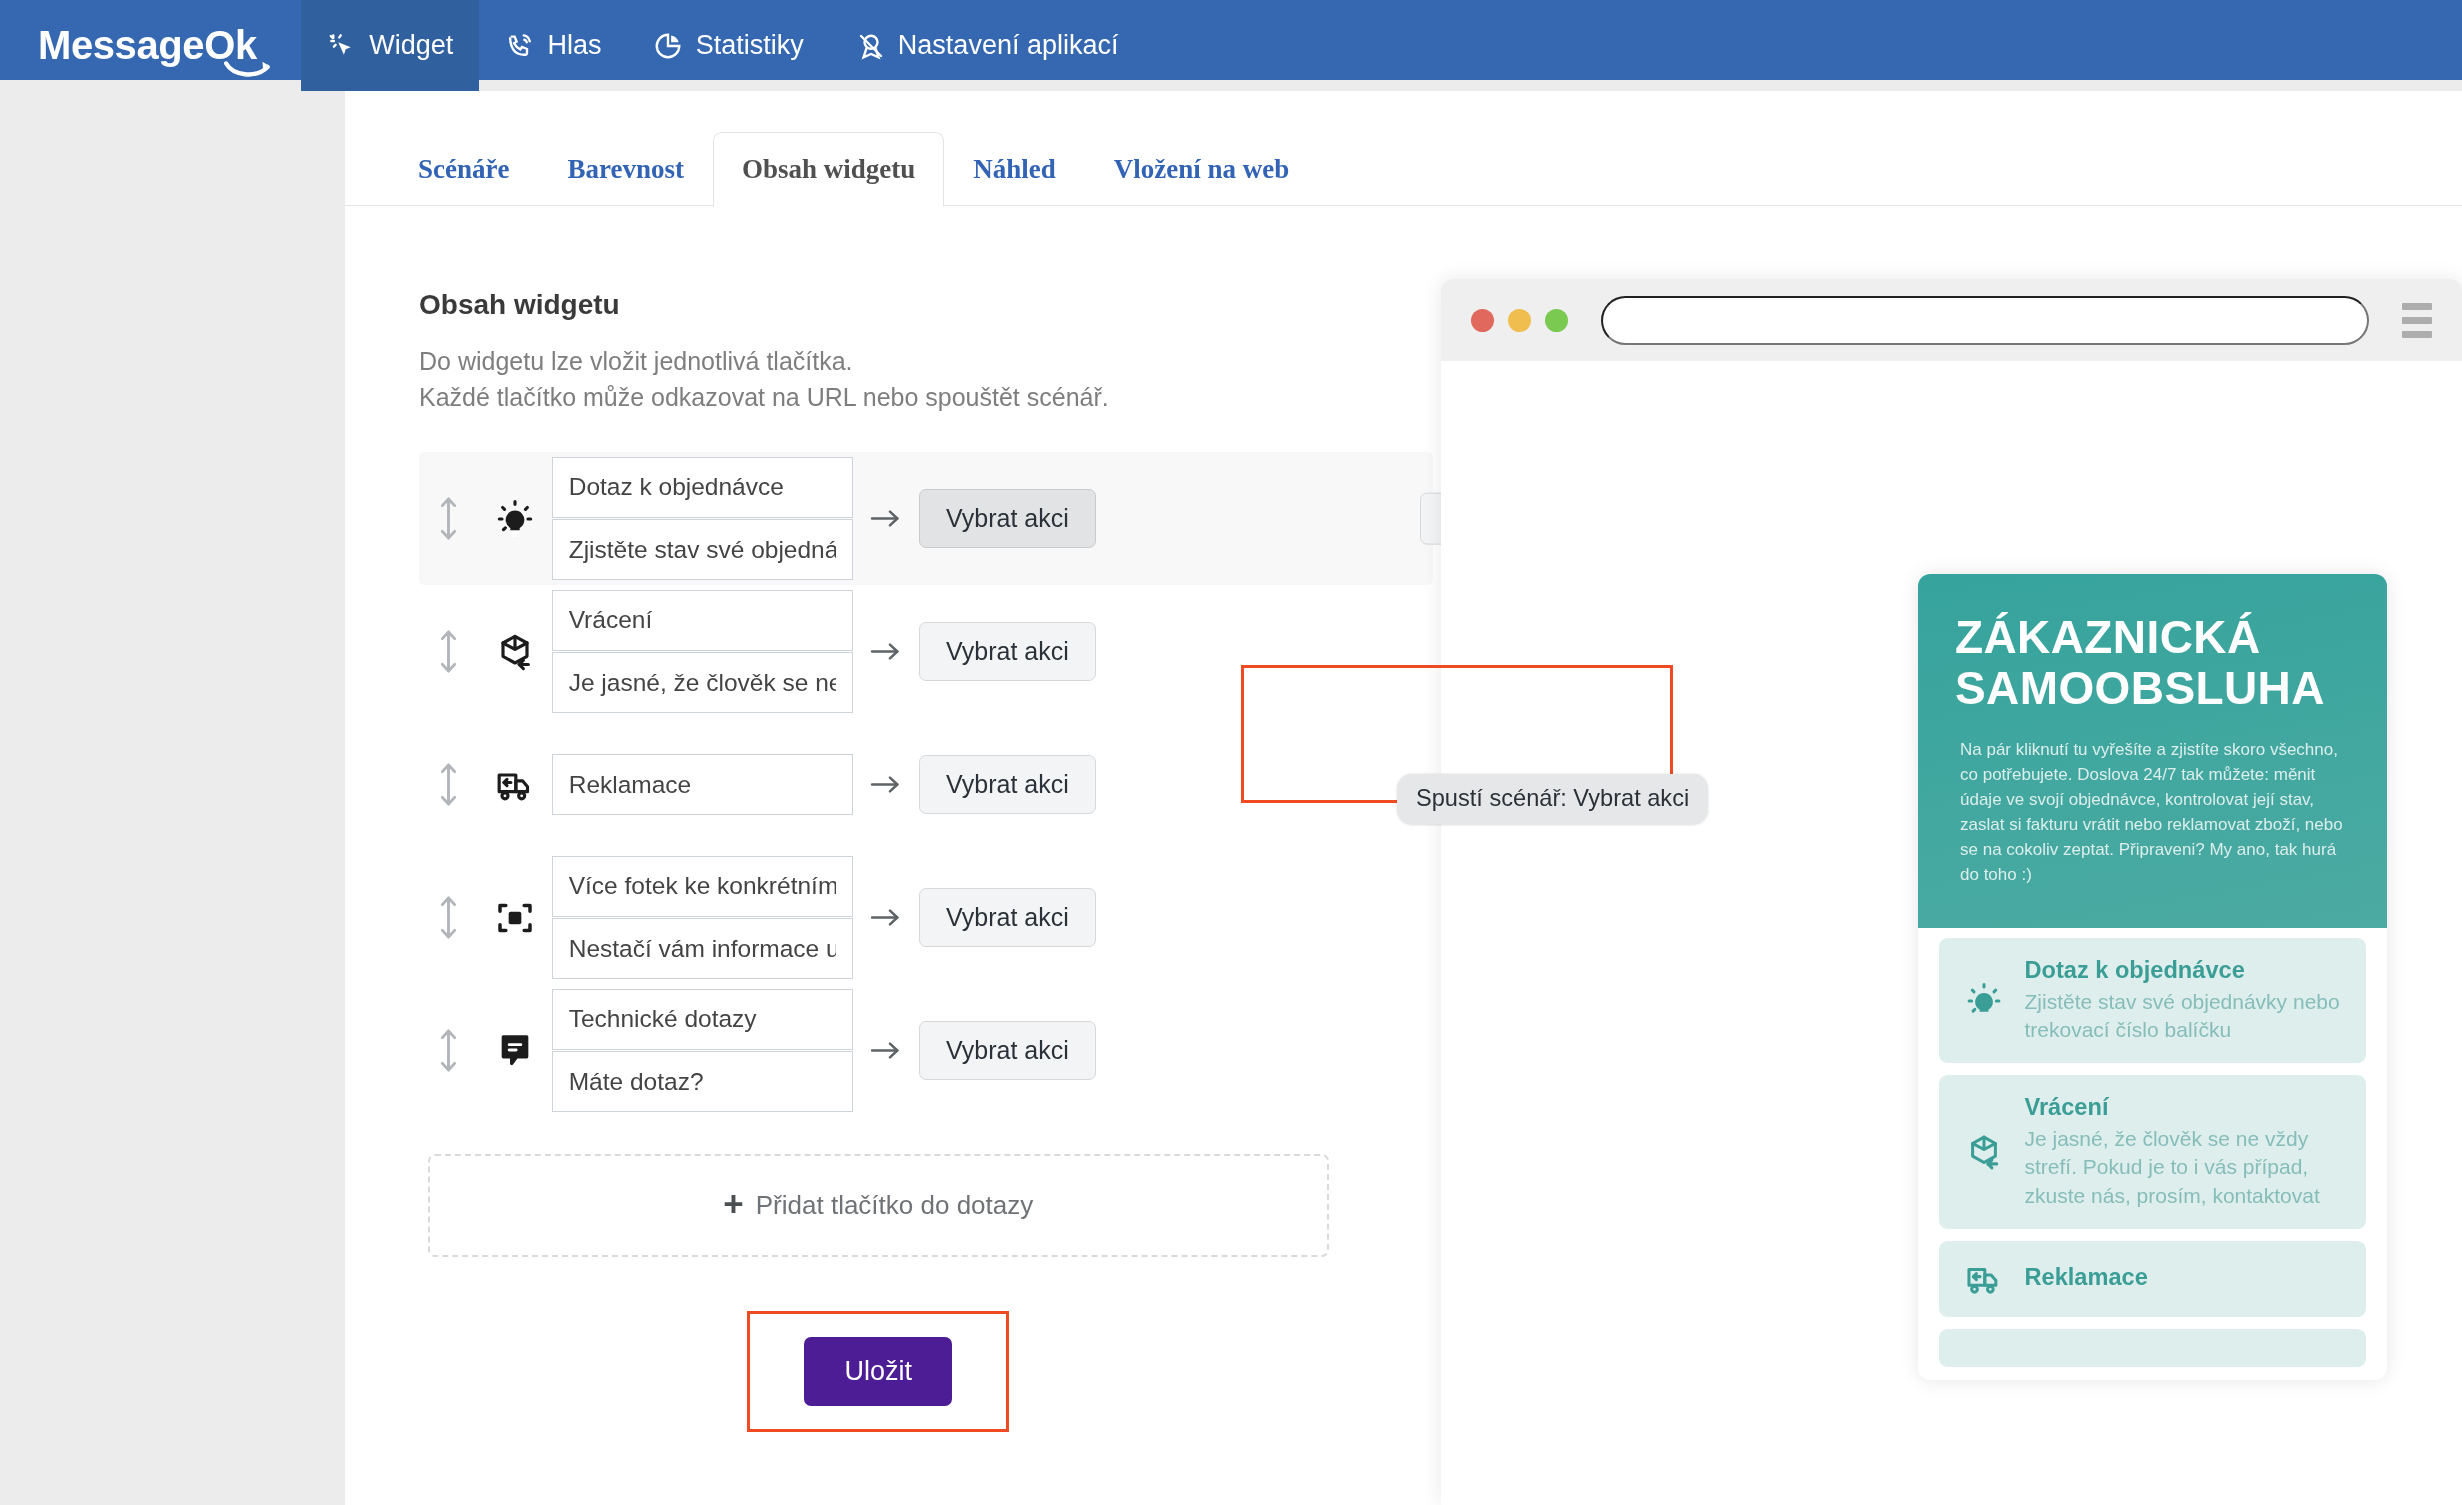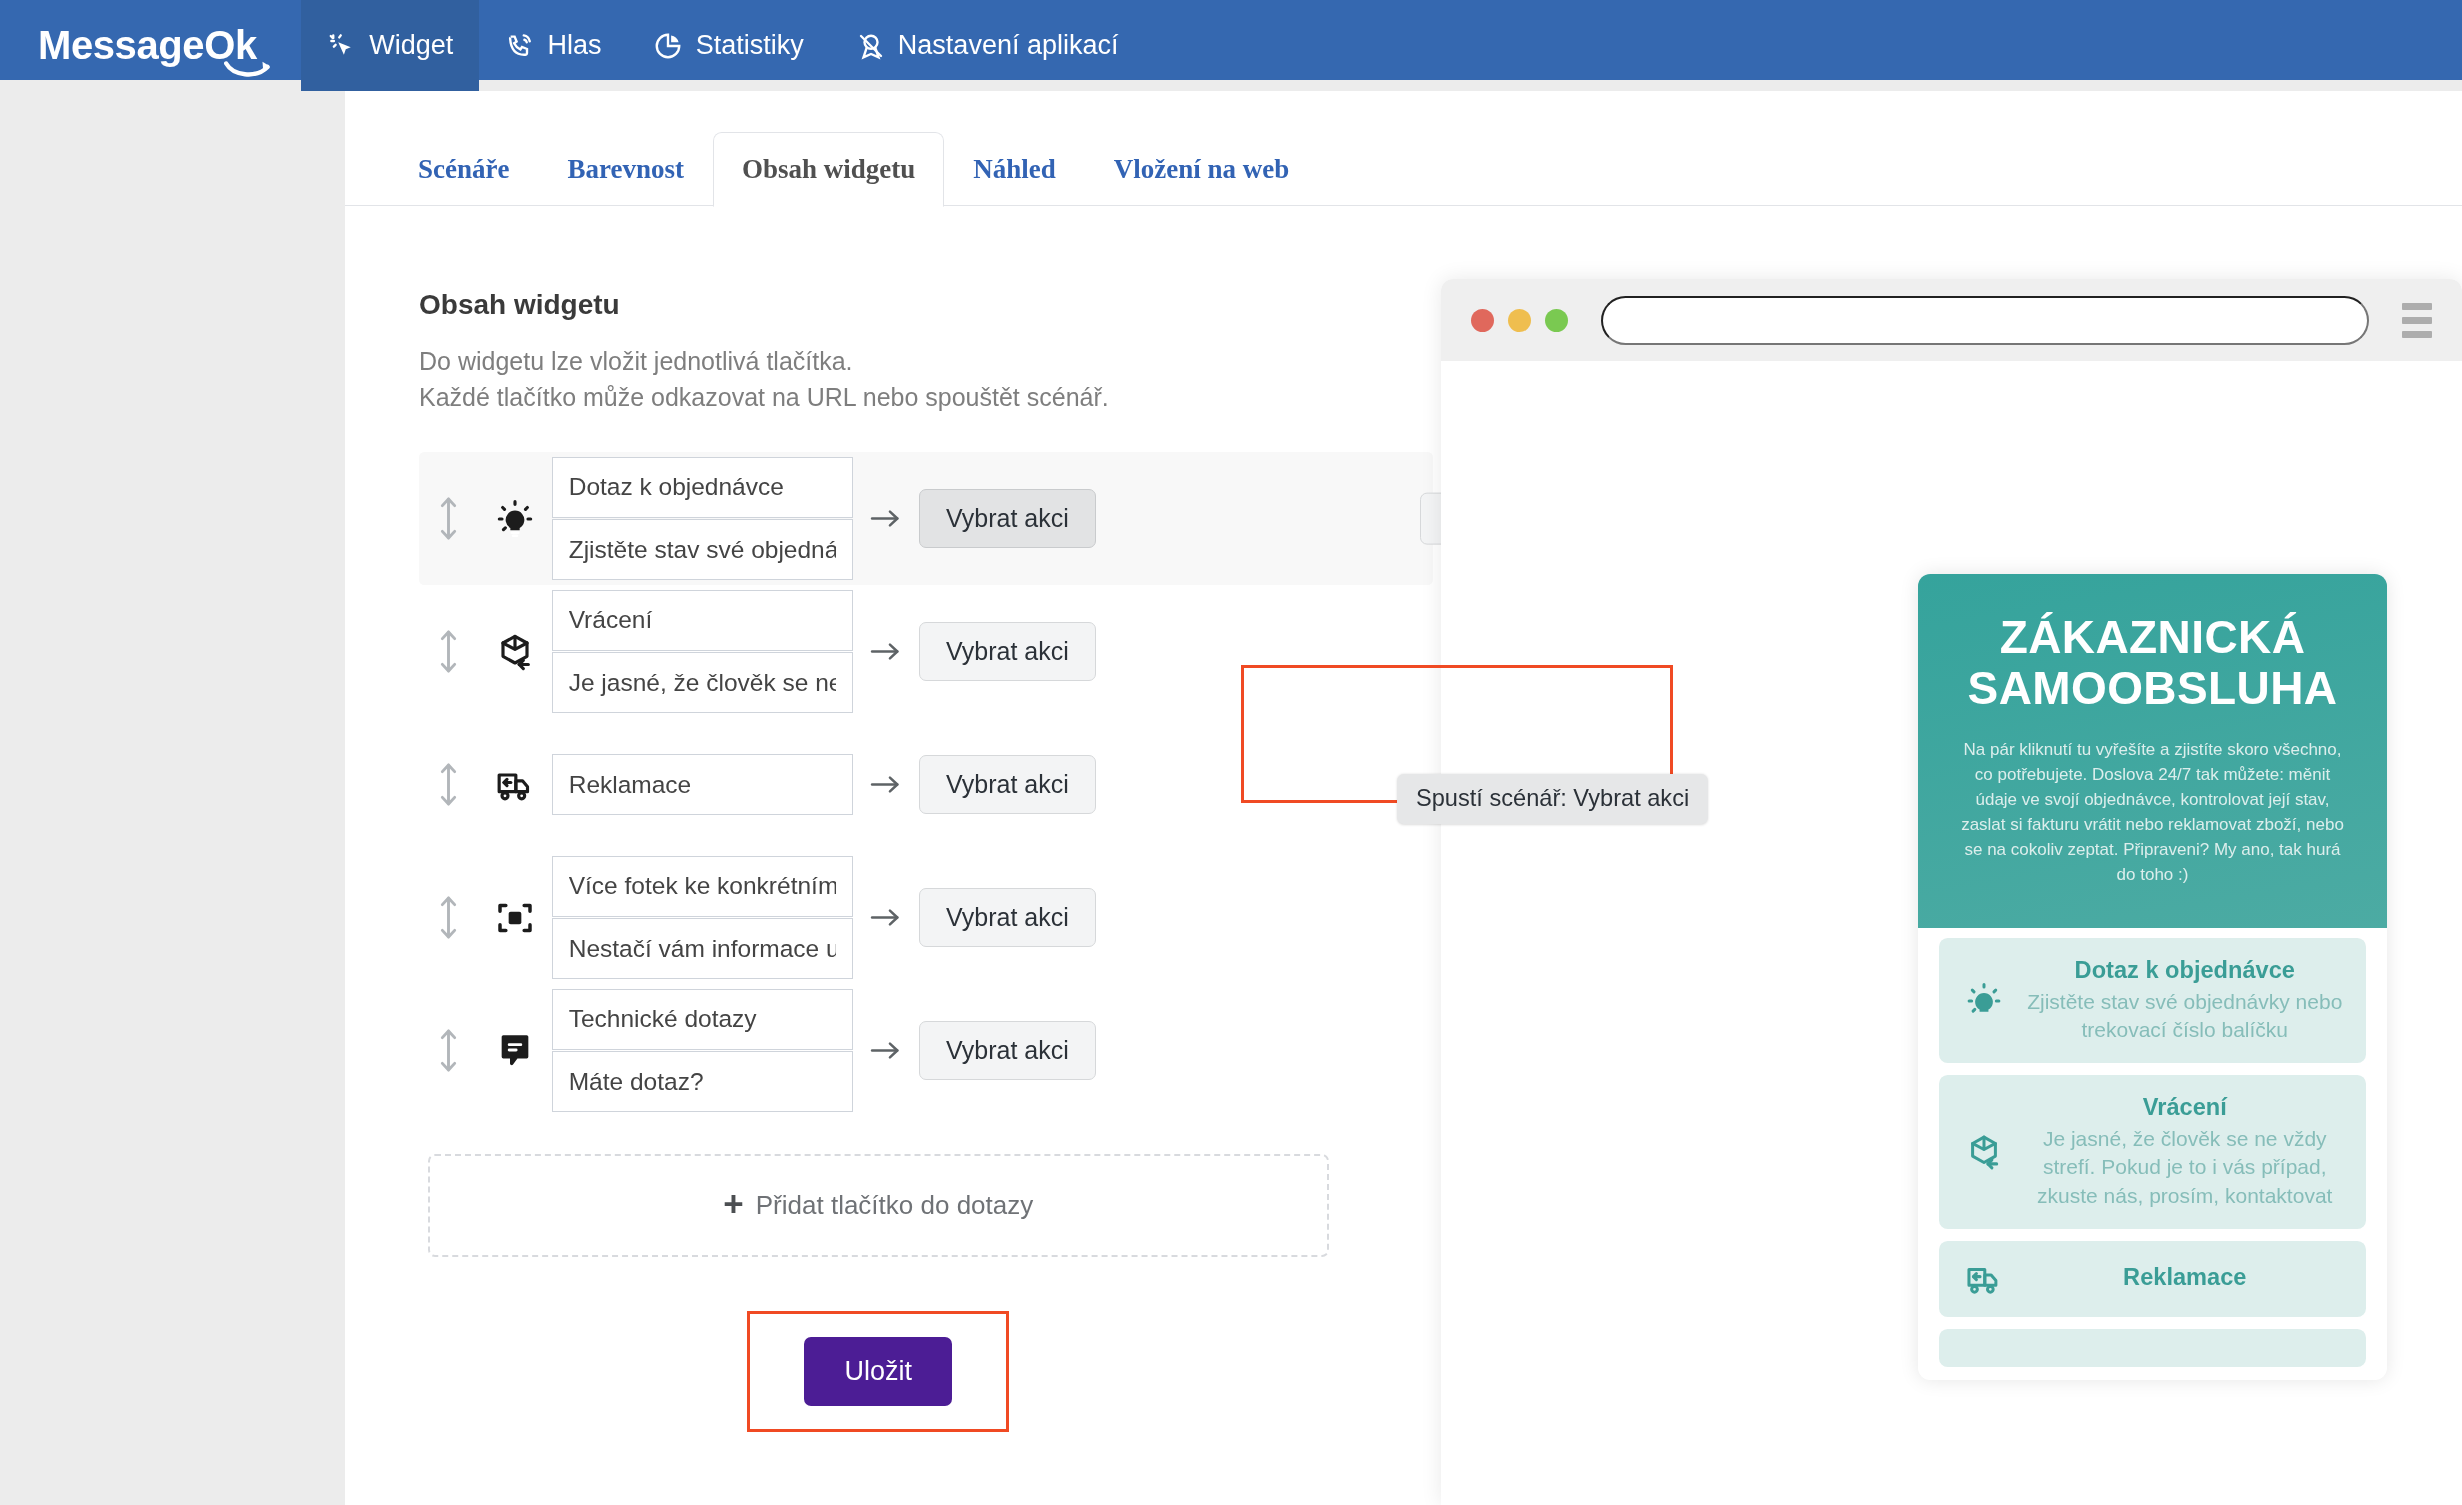--- a/index.html
+++ b/index.html
@@ -177,21 +177,21 @@
     left: 896px; top: 459px;
     width: 432px; height: 138px;
     border: 3.5px solid #f04a23;
     pointer-events: none;
     z-index: 30;
   }
   .tooltip {
     position: absolute;
     left: 1052px; top: 568px;
     background: #e6e7e8;
-    border-radius: 7px;
+    border-radius: 15px;
     padding: 11.4px 19px;
     font-size: 23.6px;
     color: #2b3138;
     white-space: nowrap;
     z-index: 31;
     box-shadow: 0 0.9px 2.6px rgba(0,0,0,.14);
   }
 
   
   .add-row {
@@ -252,21 +252,21 @@
   .dot.green { background: #7ac951; }
   .url-bar {
     flex: 1 1 auto; height: 49px;
     background: #ffffff; border-radius: 24.5px;
     margin: 0 19px 0 19px;
   }
   .hamburger { display: flex; flex-direction: column; gap: 7px; flex: 0 0 auto; cursor: pointer; }
   .hamburger span { display:block; width: 30px; height: 7px; background: #adadad; border-radius: 0.9px; }
 
   .browser-body {
-    height: 1144px; background: #ffffff; position: relative; text-align: center;
+    height: 1144px; background: #ffffff; position: relative;
   }
 
   .phone {
     position: absolute;
     left: 477px; top: 213px;
     width: 469px;
     border-radius: 12.2px;
     background: #ffffff;
     box-shadow: 0 0 19px rgba(0,0,0,.10);
     overflow: hidden;

